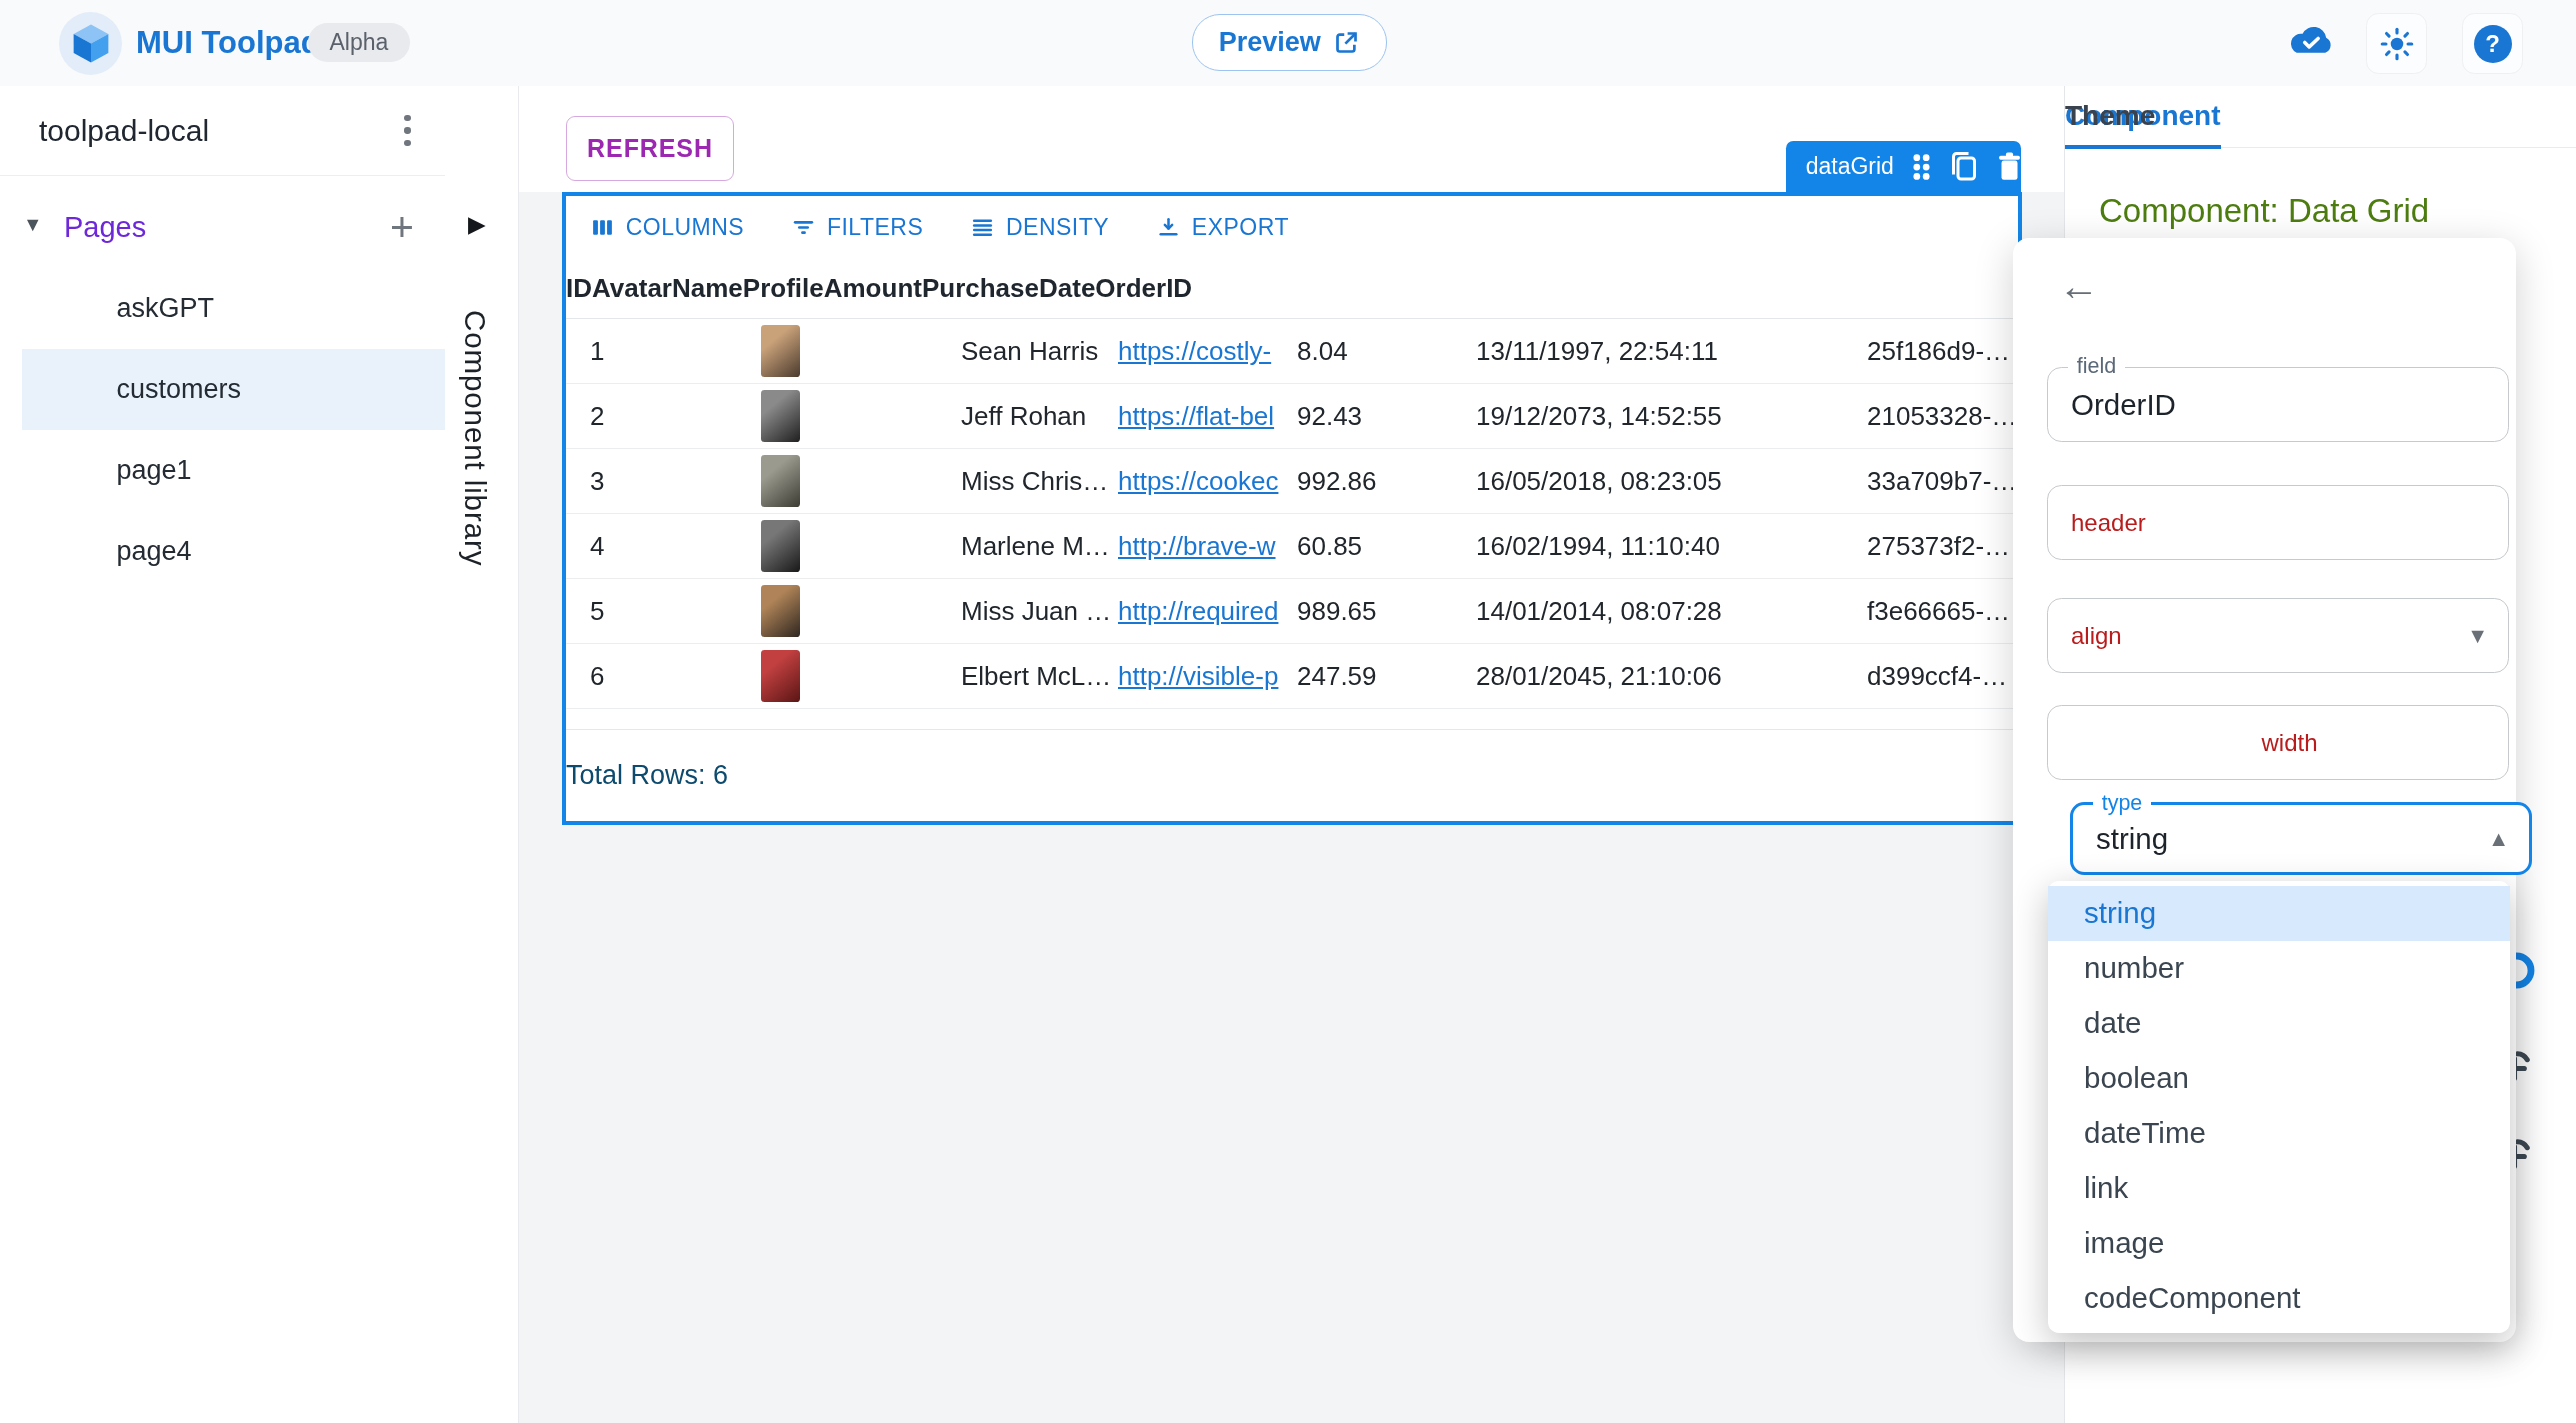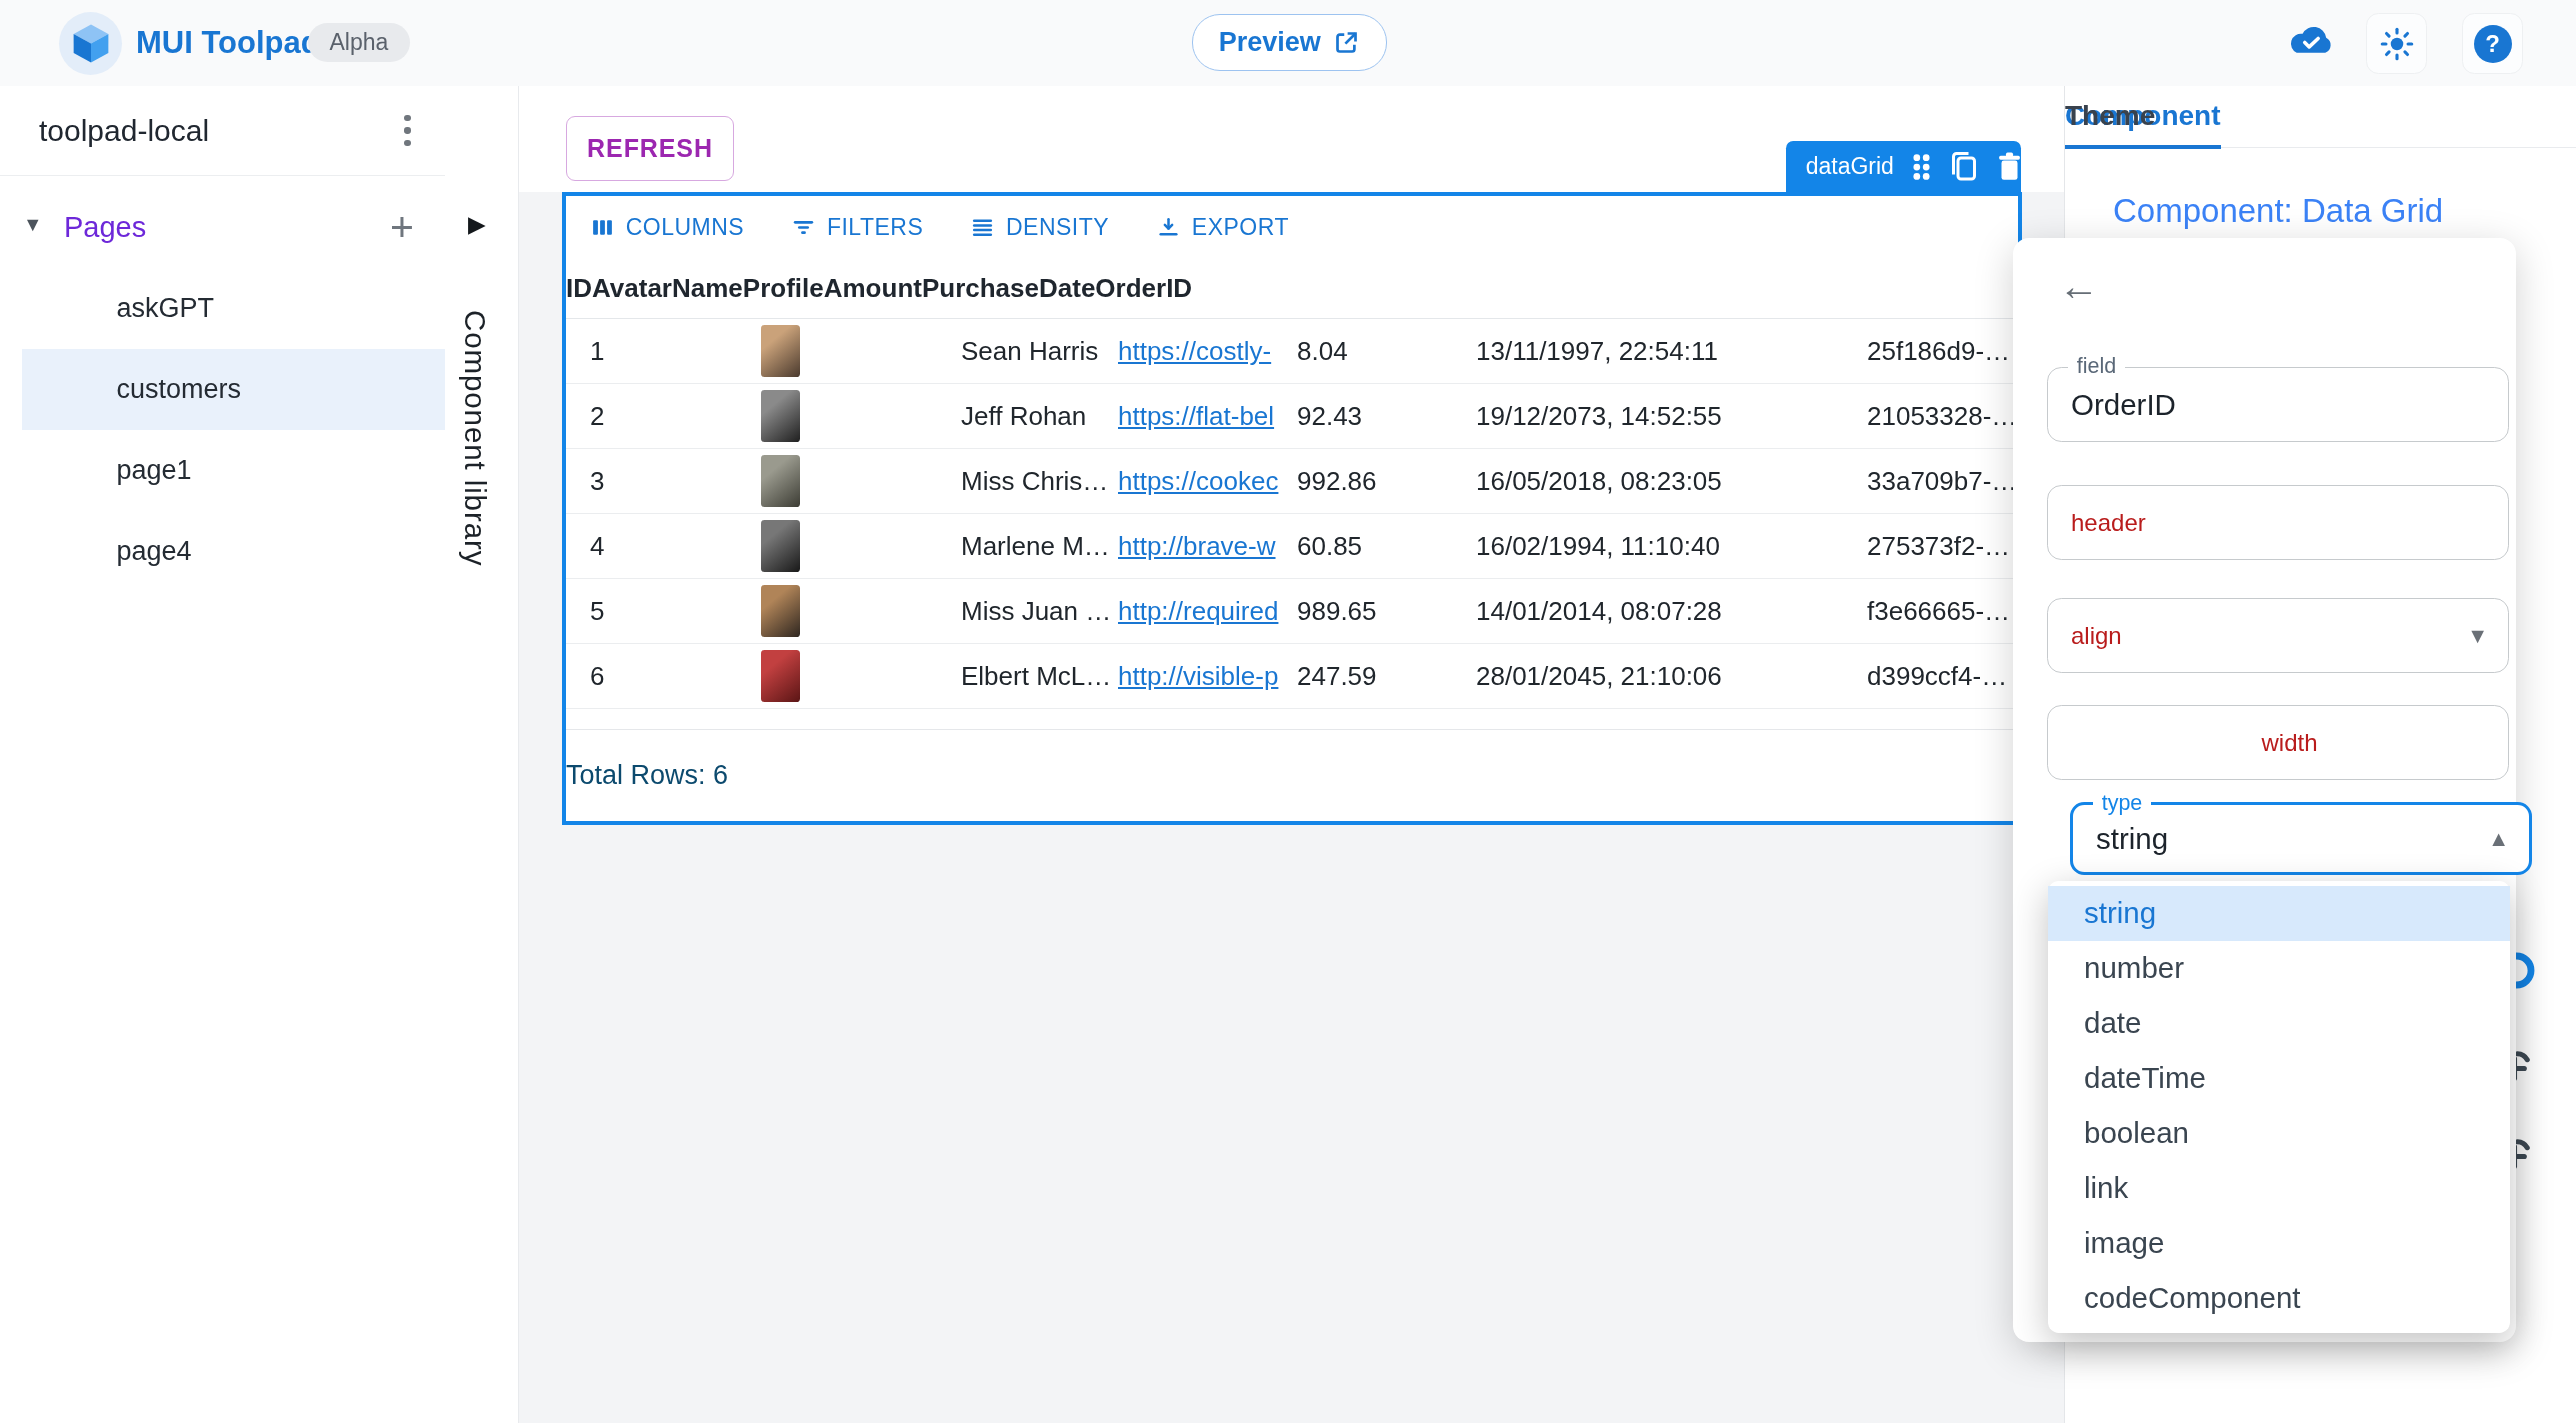--- a/index.html
+++ b/index.html
@@ -84,21 +84,21 @@
   .grid-footer{flex:1;display:flex;align-items:center;justify-content:flex-start;padding-right:23px;
         font-size:27px;color:#0c4a6e;}
 
   
   .inspector{position:absolute;left:2064px;top:86px;width:512px;height:1338px;background:#fff;
         border-left:1.8px solid #e4e6e9;z-index:1;}
   .tabs{position:absolute;left:0;top:0;width:512px;height:61px;border-bottom:1.8px solid #e9ebee;}
   .tab{position:absolute;top:0;height:59px;display:flex;align-items:center;font-size:28px;
         font-weight:600;color:#39424d;cursor:pointer;}
   .tab.active{color:#1976d2;border-bottom:4.5px solid #1976d2;}
-  .insp-heading{position:absolute;left:48px;top:106px;font-size:33px;font-weight:500;color:#3b82f6;}
+  .insp-heading{position:absolute;left:34px;top:106px;font-size:33px;font-weight:500;color:#4d7c0f;}
   .hidden-ic{position:absolute;z-index:2;}
 
   
   .overlay{position:absolute;left:2013px;top:238px;width:503px;height:1104px;background:#fff;
         border-radius:16px;box-shadow:0 9px 39px rgba(0,0,0,.18);z-index:20;}
   .back-btn{position:absolute;left:41px;top:23px;width:50px;height:50px;font-size:41px;color:#666e76;
         display:flex;align-items:center;justify-content:center;cursor:pointer;}
   .fld{position:absolute;left:34px;width:462px;height:75px;border:1.8px solid #c6cacd;border-radius:14.3px;
         box-sizing:border-box;display:flex;align-items:center;background:#fff;cursor:text;}
   .fld-value{padding-left:23px;font-size:29.5px;color:#1c232b;}
@@ -444,21 +444,21 @@
       <span class="fld-value">string</span>
       <span class="fld-caret">▲</span>
     </div>
   </div>
 
   <div class="dropdown">
 
   <div class="opt selected">string</div>
       <div class="opt">number</div>
       <div class="opt">date</div>
+      <div class="opt">boolean</div>
       <div class="opt">dateTime</div>
-      <div class="opt">boolean</div>
       <div class="opt">link</div>
       <div class="opt">image</div>
       <div class="opt">codeComponent</div>
     </div>
 
 </div>
 
 
 </body></html>

